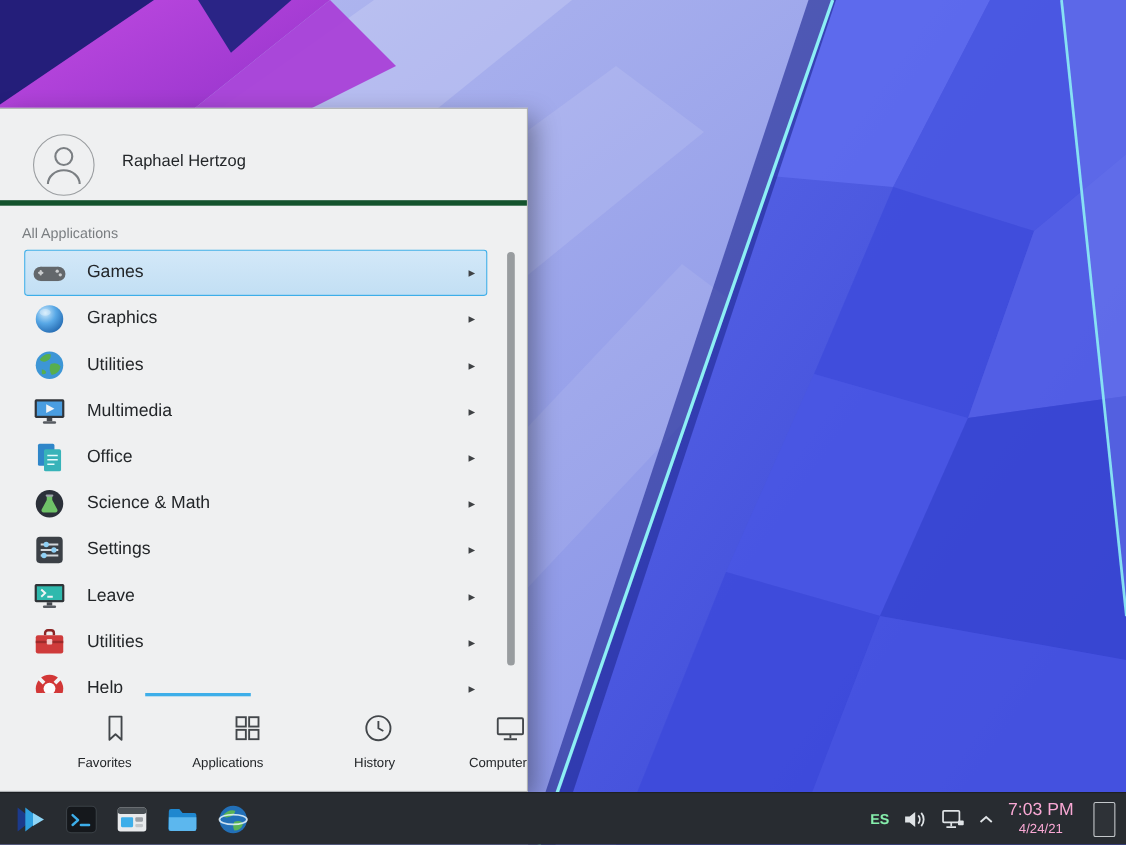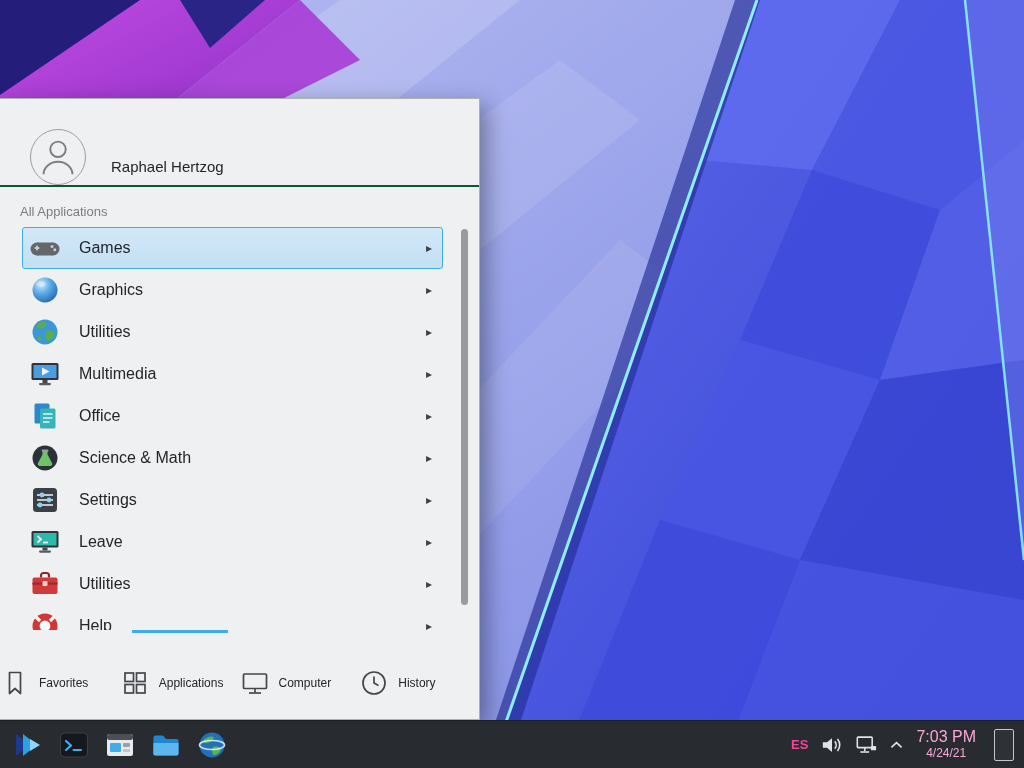--- a/index.html
+++ b/index.html
@@ -9,51 +9,51 @@
   }
   .wallpaper{position:absolute;inset:0;width:1024px;height:768px;display:block;}
 
   
   .kickoff{
     position:absolute;left:0;top:98px;width:480px;height:622px;
     background:#eff0f1;border:1px solid #aeb1b4;border-left:none;box-sizing:border-box;
     box-shadow:6px 8px 22px rgba(0,0,0,.38);
     display:flex;flex-direction:column;
   }
-  .kickoff-header{flex:0 0 88px;display:flex;align-items:flex-end;padding:18px 30px 0 30px;box-sizing:border-box;border-bottom:2px solid #14532d;}
+  .kickoff-header{flex:0 0 88px;display:flex;align-items:center;padding:18px 30px 0 30px;box-sizing:border-box;border-bottom:5px solid #14532d;}
   .avatar{width:54px;height:54px;border-radius:50%;border:1px solid #9a9da0;flex:0 0 auto;margin-right:25px;display:flex;align-items:center;justify-content:center;background:transparent;cursor:pointer;}
   .header-right{flex:1;padding-top:1px;}
   .user-name{font-size:15px;color:#232629;margin:3px 0 10px 0;}
   .search-input{width:100%;max-width:338px;height:26px;box-sizing:border-box;border:1px solid #3daee9;border-radius:2px;background:#ffffff;padding:0 8px;font:13px "Liberation Sans",sans-serif;color:#232629;outline:none;}
   .search-input::placeholder{color:#9da0a3;}
 
   .section-label{flex:0 0 32px;display:flex;align-items:flex-end;padding:0 16px 6px 20px;font-size:13px;color:#797d80;}
 
   .menu-list-wrap{position:relative;flex:0 0 405px;overflow:hidden;}
   .menu-list{padding-top:2px;}
   .menu-item{height:42px;margin:0 36px 0 22px;display:flex;align-items:center;border:1px solid transparent;border-radius:3px;padding:0 10px 0 6px;box-sizing:border-box;cursor:pointer;}
   .menu-item.selected{background:linear-gradient(#d3e8f8,#c2dff4);border-color:#3daee9;}
   .menu-icon{width:32px;height:32px;flex:0 0 auto;}
   .menu-icon svg{width:32px;height:32px;display:block;}
   .menu-label{margin-left:18px;font-size:16px;color:#232629;}
   .menu-arrow{margin-left:auto;font-size:12px;color:#3f4245;}
   .scrollbar{position:absolute;right:11px;top:4px;width:7px;height:376px;border-radius:3.5px;background:#989c9f;cursor:pointer;}
 
   .tab-bar{flex:1;position:relative;display:flex;}
-  .tab{position:relative;flex:1;display:flex;align-items:center;padding-top:17px;gap:9px;font-size:12px;color:#232629;cursor:pointer;}
+  .tab{position:relative;flex:1;display:flex;flex-direction:column;align-items:flex-end;padding-top:17px;gap:9px;font-size:12px;color:#232629;cursor:pointer;}
   .tab.active::before{content:"";position:absolute;top:0;left:12px;right:12px;height:3px;background:#3daee9;}
   .tab-icon svg{width:30px;height:30px;display:block;}
 
   
   .taskbar{position:absolute;left:0;bottom:0;width:1024px;height:48px;background:#282c31;display:flex;align-items:center;padding:0 8px;box-sizing:border-box;border-top:1px solid #1d2024;}
   .tb-btn{width:40px;height:42px;background:transparent;border:none;display:flex;align-items:center;justify-content:center;margin-right:6px;padding:0;cursor:pointer;}
   .tb-btn svg{width:30px;height:30px;display:block;}
   .taskbar-apps{display:flex;}
   .tray{margin-left:auto;display:flex;align-items:center;gap:13px;padding-right:2px;}
-  .kbd-layout{font-size:13px;font-weight:bold;color:#ec4899;cursor:pointer;}
+  .kbd-layout{font-size:13px;font-weight:bold;color:#86efac;cursor:pointer;}
   .tray-icon{display:flex;align-items:center;cursor:pointer;}
   .clock{text-align:center;color:#f9a8d4;line-height:1.15;cursor:pointer;}
   .clock-time{font-size:16px;}
   .clock-date{font-size:12px;}
   .show-desktop{width:18px;height:30px;border:1px solid #c3c7ca;border-radius:2px;margin-left:5px;background:rgba(255,255,255,0.03);cursor:pointer;}
 </style>
 </head>
 <body>
 
 <svg class="wallpaper" viewBox="0 0 1024 768" preserveAspectRatio="none">
@@ -270,35 +270,35 @@
             <rect x="16.5" y="5" width="8.5" height="8.5"></rect>
             <rect x="5" y="16.5" width="8.5" height="8.5"></rect>
             <rect x="16.5" y="16.5" width="8.5" height="8.5"></rect>
           </svg>
         </span>
         <span>Applications</span>
       </div>
       <div class="tab">
         <span class="tab-icon">
           <svg viewBox="0 0 30 30" fill="none" stroke="#43474b" stroke-width="1.7">
+            <circle cx="15" cy="15" r="11"></circle>
+            <polyline points="15,8.5 15,15 19.5,17.5"></polyline>
+          </svg>
+        </span>
+        <span>History</span>
+      </div>
+      <div class="tab">
+        <span class="tab-icon">
+          <svg viewBox="0 0 30 30" fill="none" stroke="#43474b" stroke-width="1.7">
             <rect x="3.5" y="6" width="23" height="14.5" rx="1"></rect>
             <line x1="15" y1="20.5" x2="15" y2="24"></line>
             <line x1="9" y1="25" x2="21" y2="25"></line>
           </svg>
         </span>
         <span>Computer</span>
-      </div>
-      <div class="tab">
-        <span class="tab-icon">
-          <svg viewBox="0 0 30 30" fill="none" stroke="#43474b" stroke-width="1.7">
-            <circle cx="15" cy="15" r="11"></circle>
-            <polyline points="15,8.5 15,15 19.5,17.5"></polyline>
-          </svg>
-        </span>
-        <span>History</span>
       </div>
     </div>
 </div>
 
 <div class="taskbar">
   <button class="tb-btn">
     <span class="tb-icon-slot">
         <svg viewBox="0 0 30 30">
           <polygon points="3,4 17,15 3,26" fill="#1b3a8c"></polygon>
           <polygon points="10,4 24,15 10,26" fill="#2e9fe0"></polygon>

